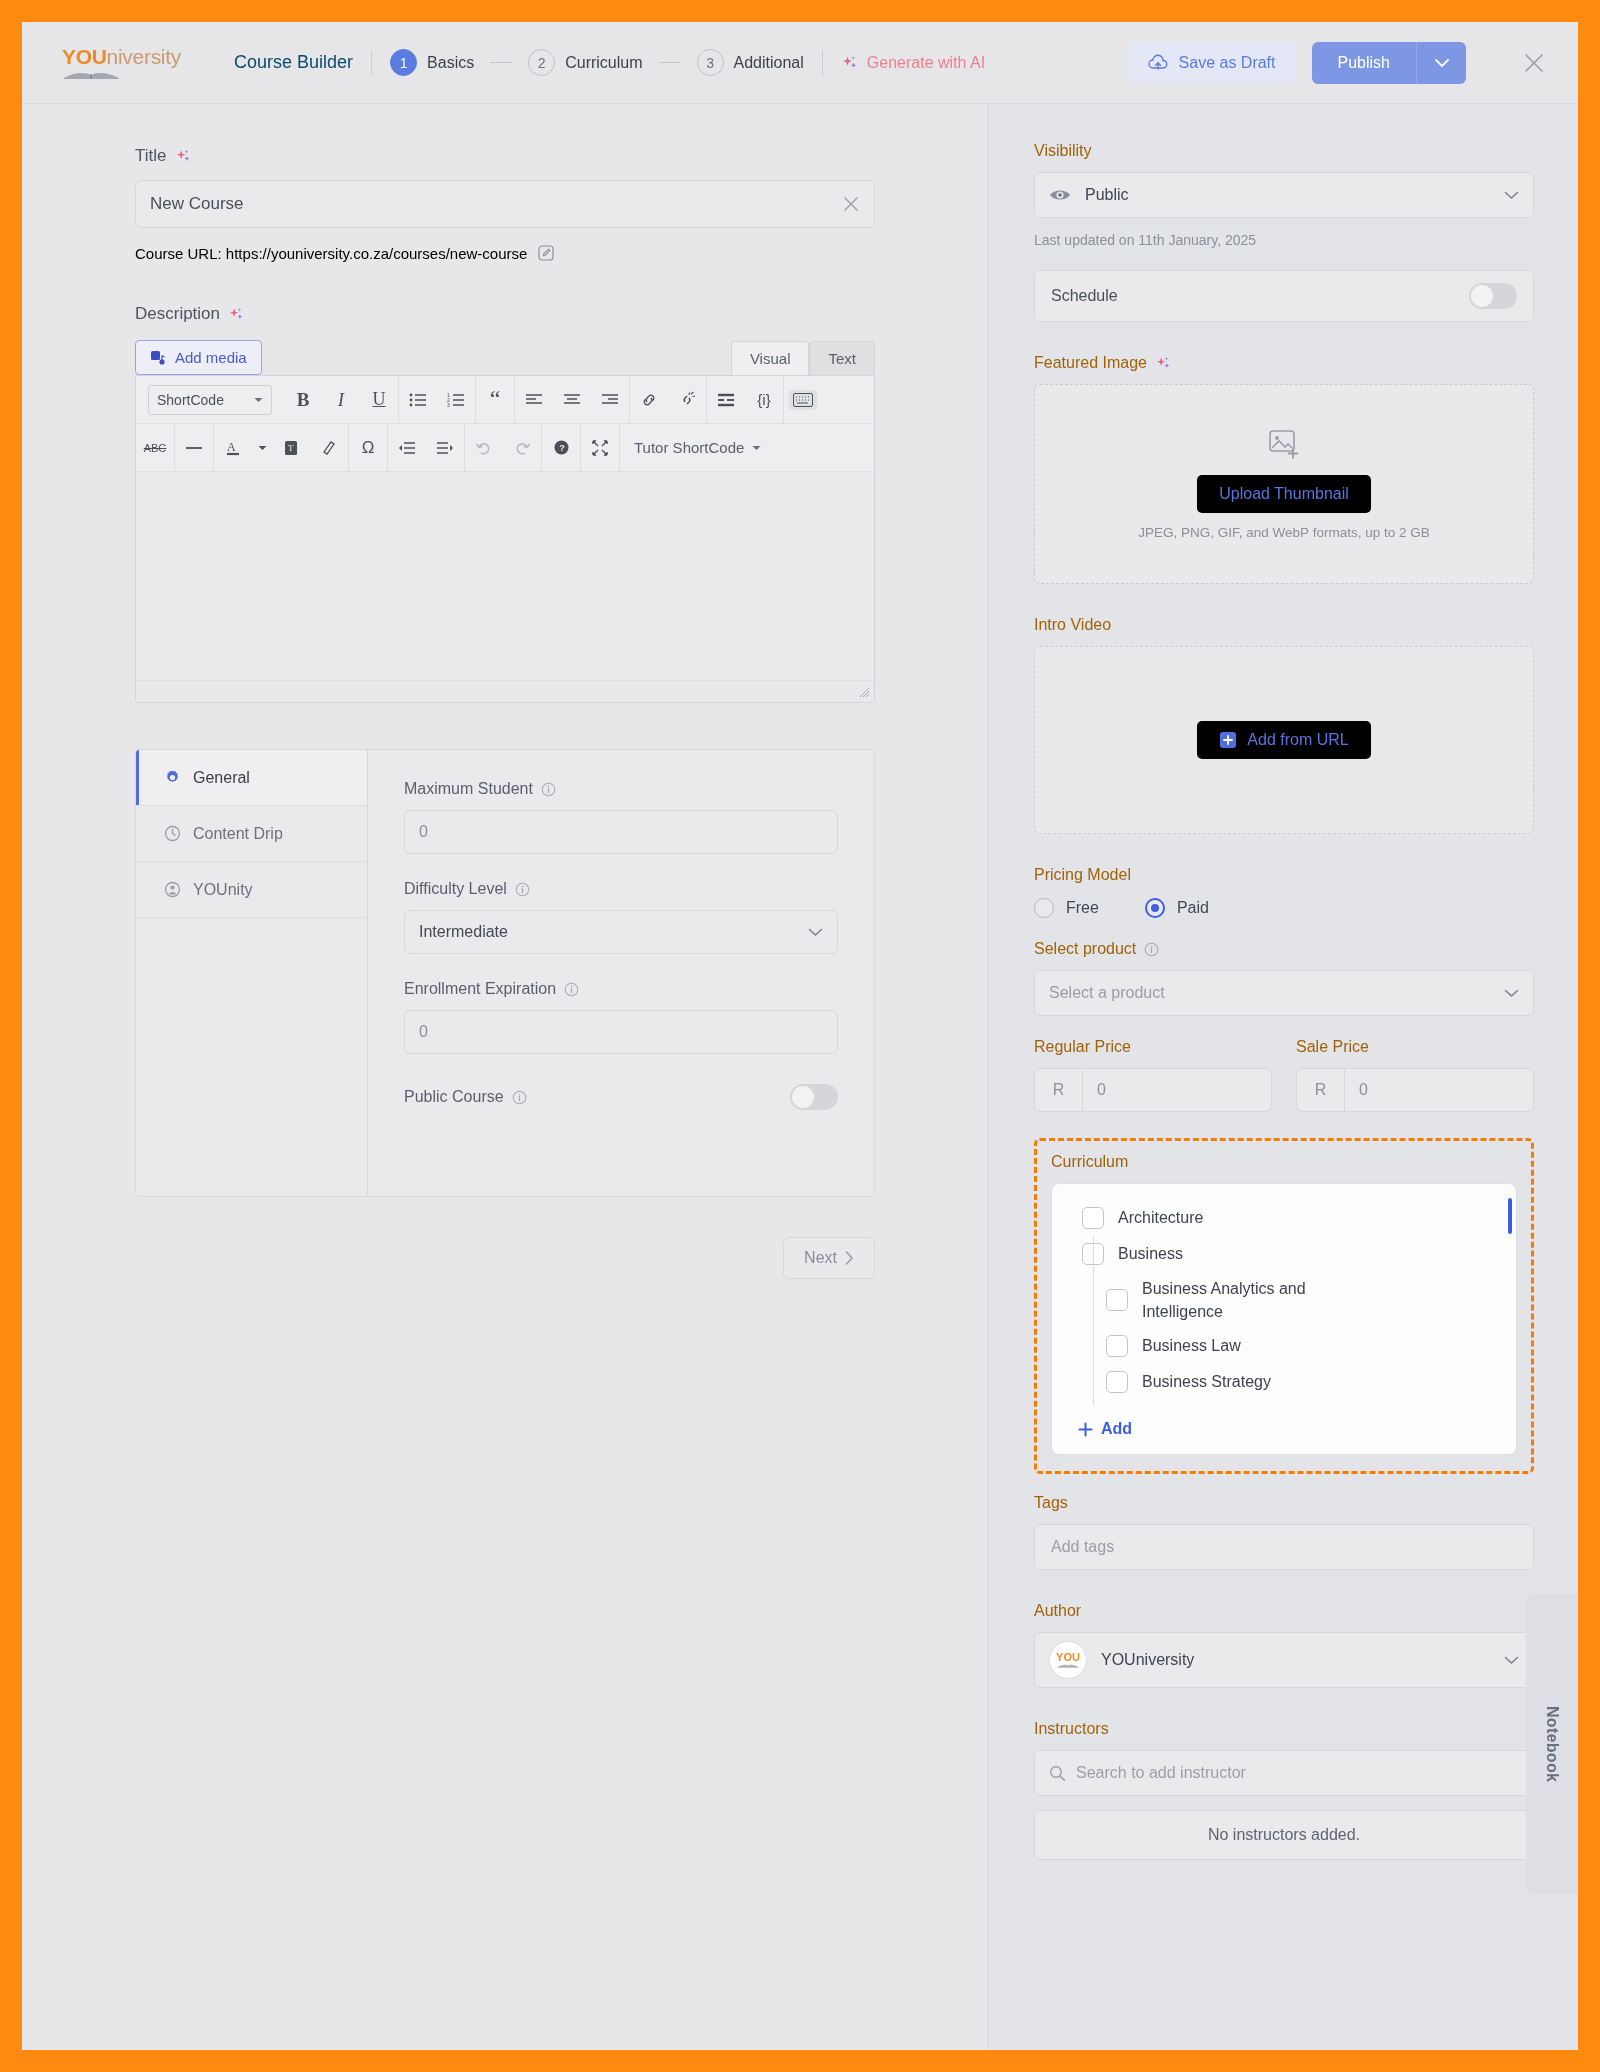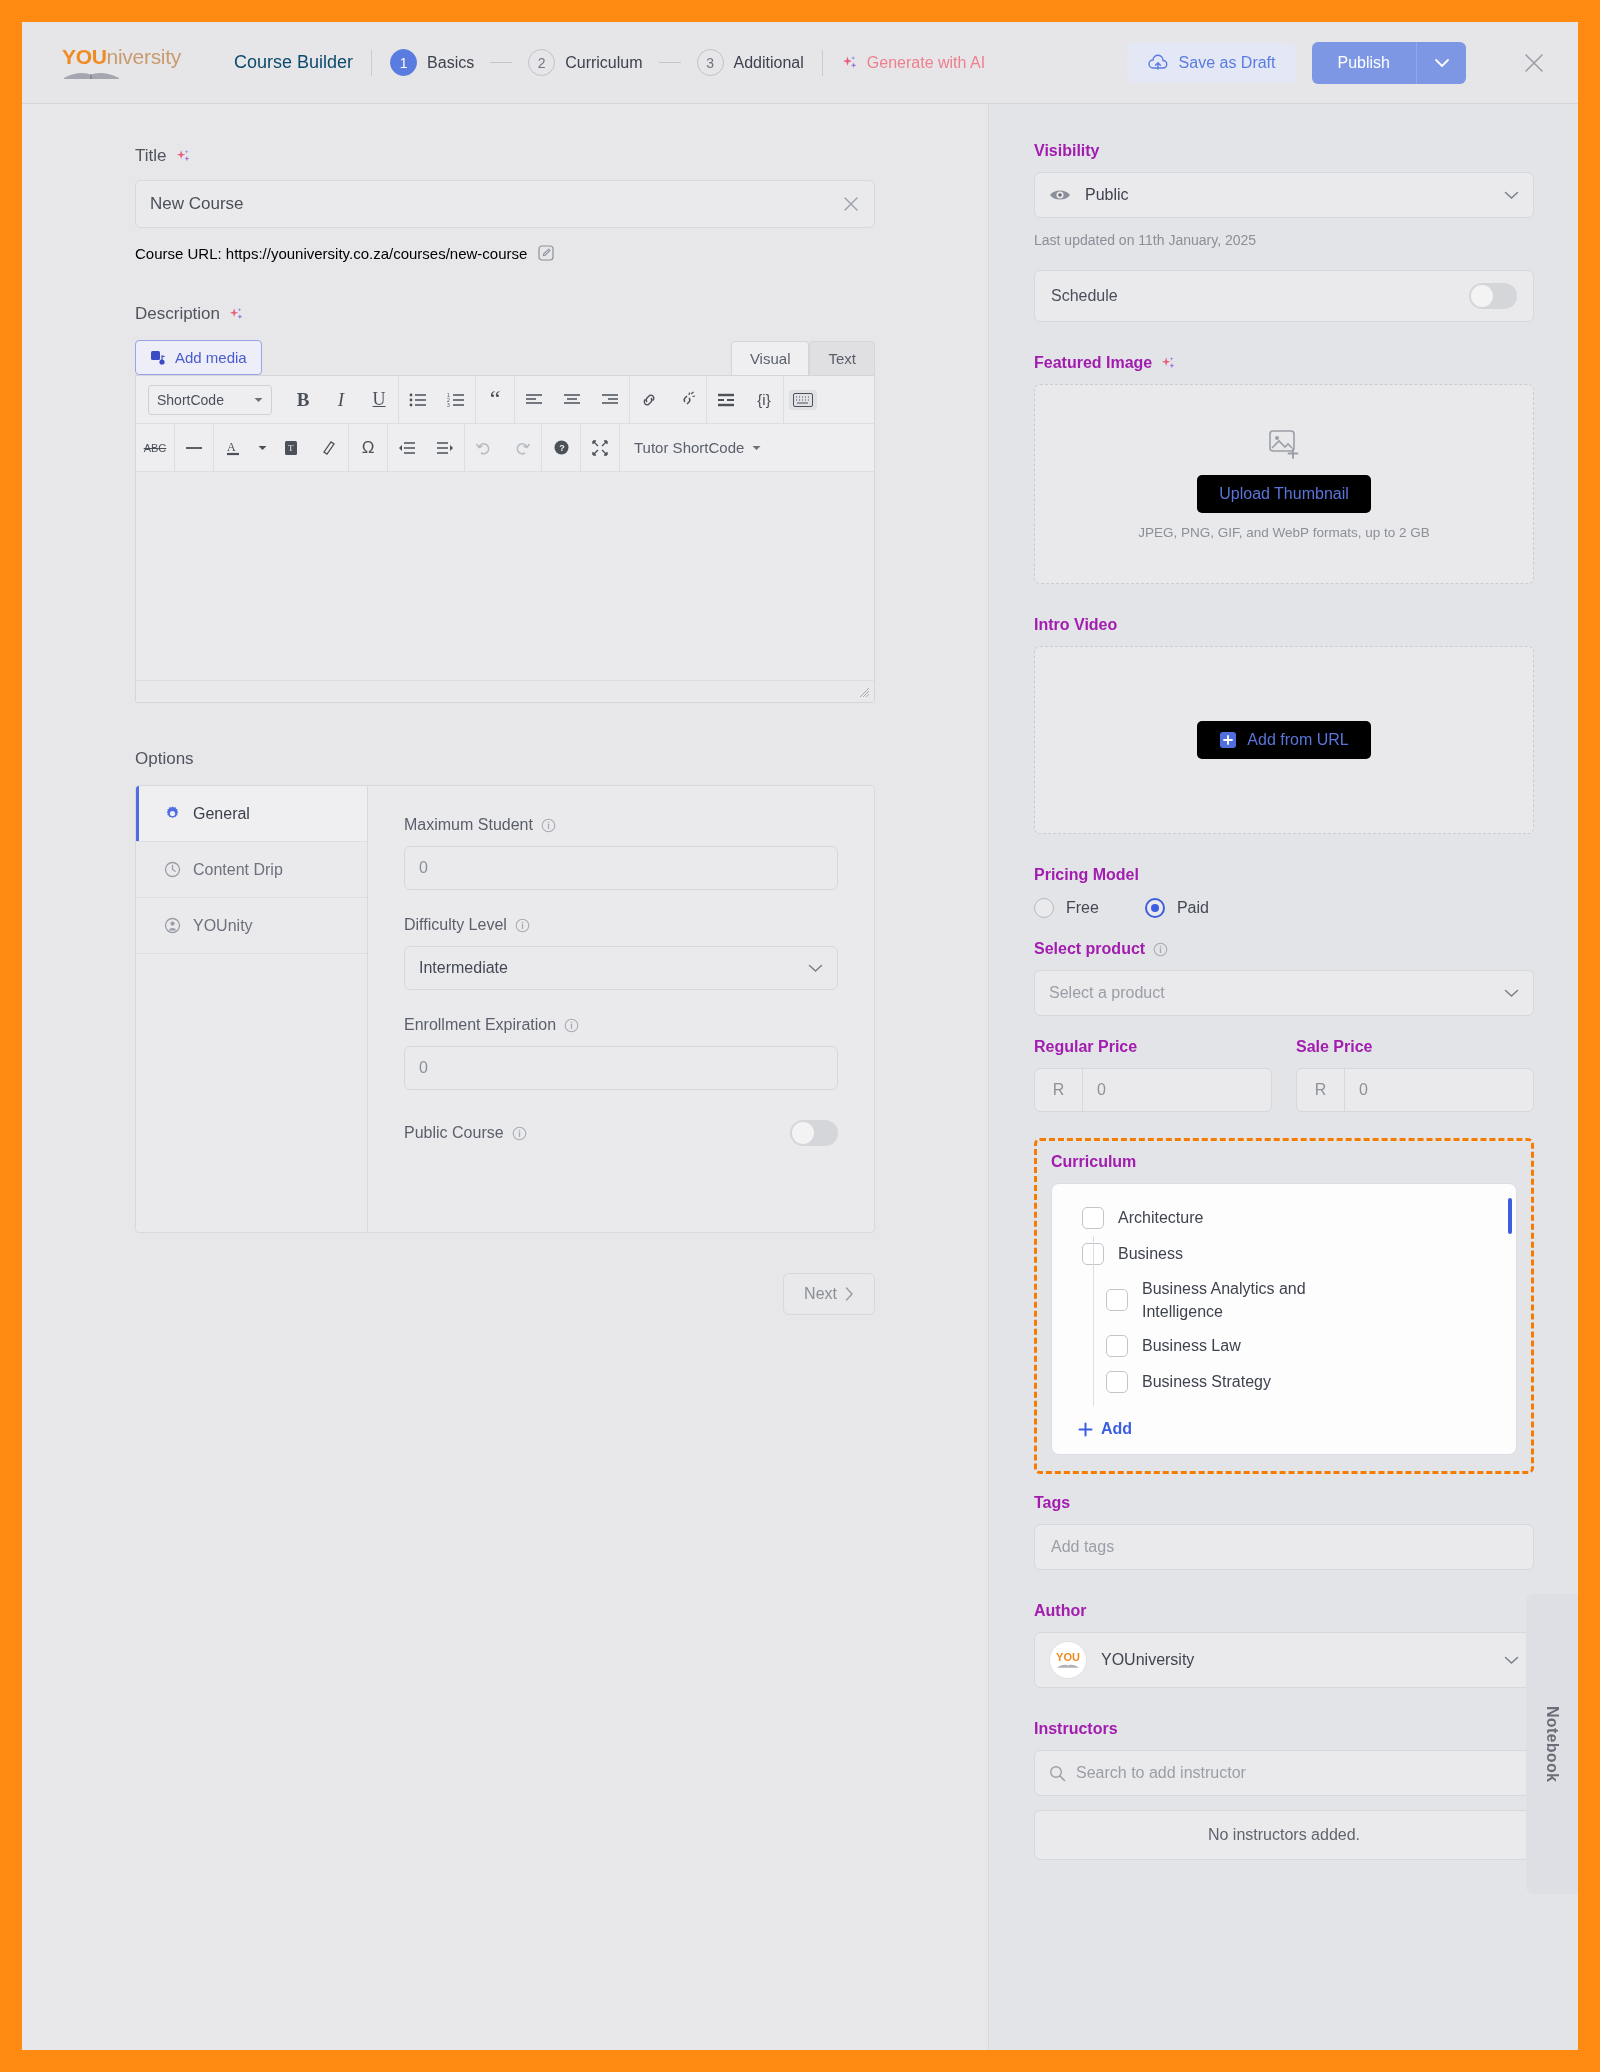--- a/index.html
+++ b/index.html
@@ -197,21 +197,21 @@
 
   .next-row { display: flex; justify-content: flex-end; margin-top: 40px; }
   .btn-next {
     display: flex; align-items: center; gap: 8px;
     background: #e9e9eb; border: 1px solid #d6d8dd; border-radius: 6px;
     padding: 11px 20px; font-size: 16px; color: #8a8e97; cursor: pointer;
   }
 
   
   .right-inner { padding: 38px 44px 0 44px; }
-  .r-label { font-size: 16px; color: #a21caf; display: flex; align-items: center; gap: 8px; font-weight: bold; }
+  .r-label { font-size: 16px; color: #a16207; display: flex; align-items: center; gap: 8px; }
   .r-select {
     margin-top: 12px; height: 46px; background: #eaeaec;
     border: 1px solid #d6d8dd; border-radius: 6px;
     display: flex; align-items: center; padding: 0 14px;
     font-size: 16px; color: #3f4450; cursor: pointer;
   }
   .r-select .txt { flex: 1; }
   .r-select .txt.ph { color: #9a9ea6; }
   .last-upd { margin-top: 14px; font-size: 14px; color: #8b8f98; }
   .sched-box {
@@ -689,21 +689,20 @@
               <span>
                 <svg width="12" height="12" viewBox="0 0 12 12">
                     <path d="M11 5 L5 11 M11 8 L8 11 M11 2 L2 11" stroke="#a8acb4" stroke-width="1"></path>
                   </svg>
               </span>
             </div>
           </div>
         </div>
 
         <div class="opts-sec">
-          <div class="field-label">Options</div>
 
           <div class="opts-box">
             <div class="opts-nav">
               <div class="opt-item active">
                 <span>
                   <svg width="17" height="17" viewBox="0 0 17 17">
                     <path d="M8.5 1.5 l1.3 1 1.6-.4 .6 1.6 1.6 .6 -.4 1.6 1 1.3 -1 1.3 .4 1.6 -1.6 .6 -.6 1.6 -1.6-.4 -1.3 1 -1.3-1 -1.6 .4 -.6-1.6 -1.6-.6 .4-1.6 -1-1.3 1-1.3 -.4-1.6 1.6-.6 .6-1.6 1.6 .4 Z" fill="#4F6FE0"></path>
                     <circle cx="8.5" cy="8.5" r="2.6" fill="#efeff1"></circle>
                   </svg>
                 </span>

